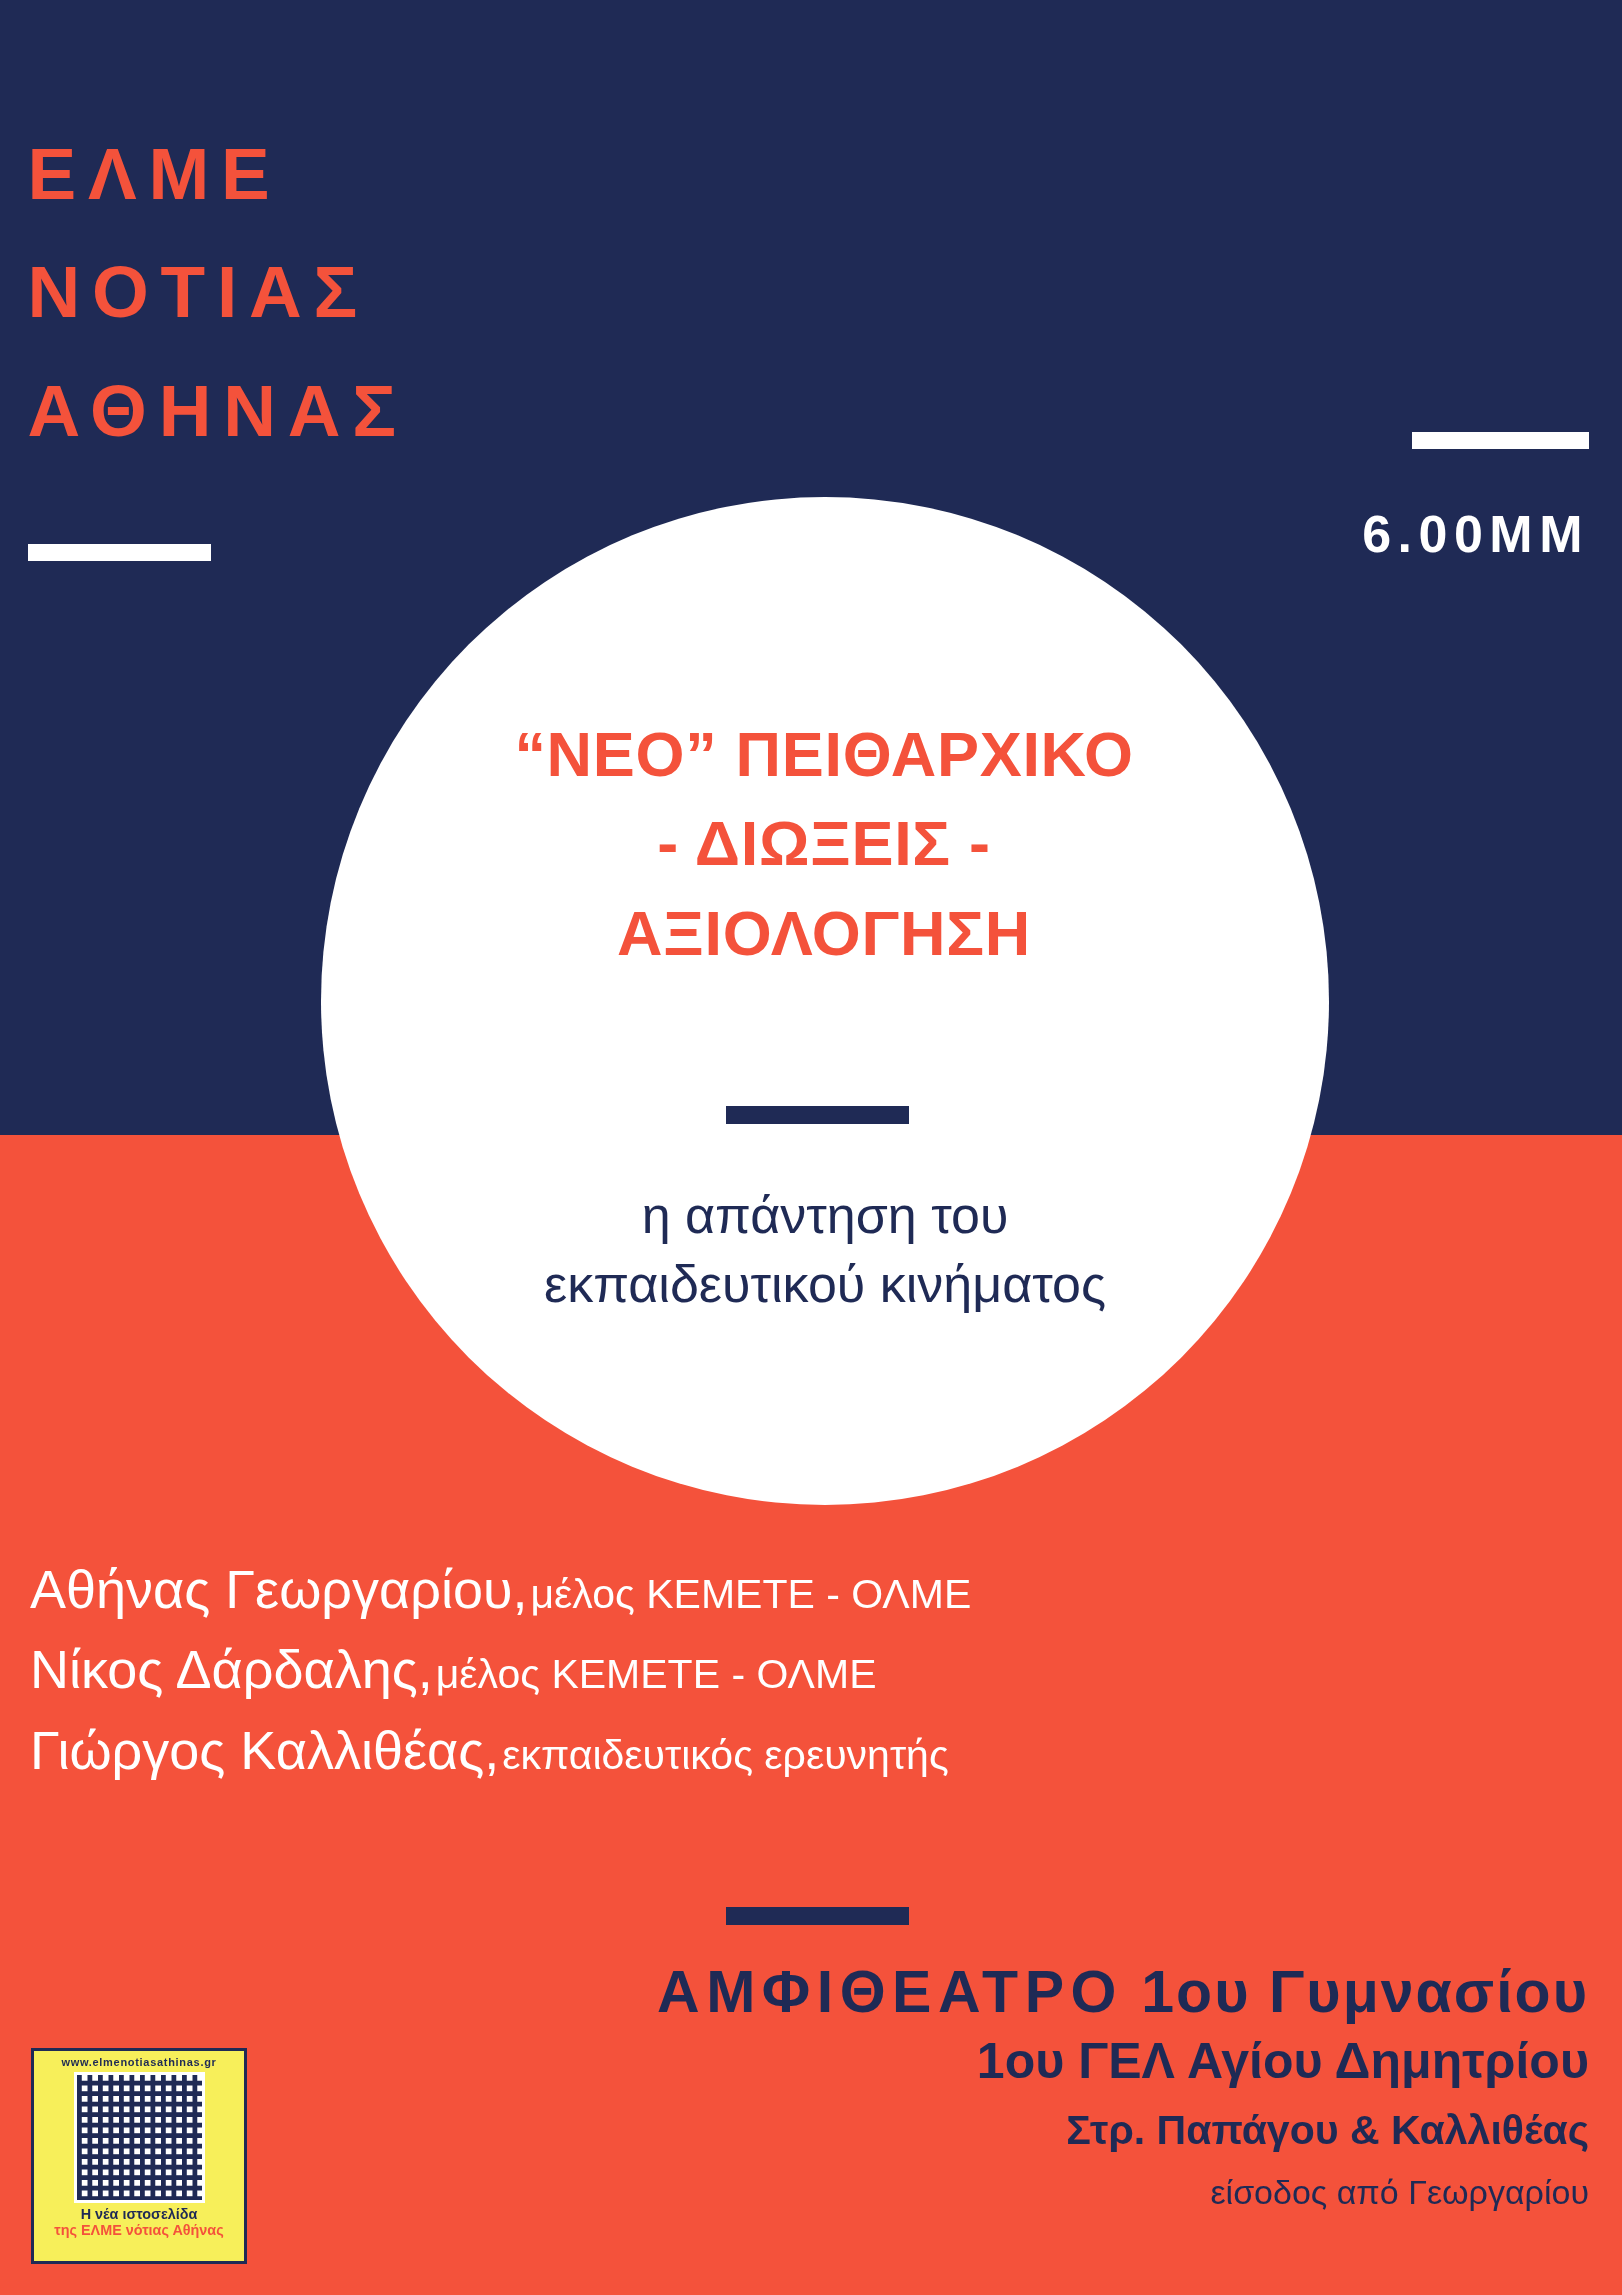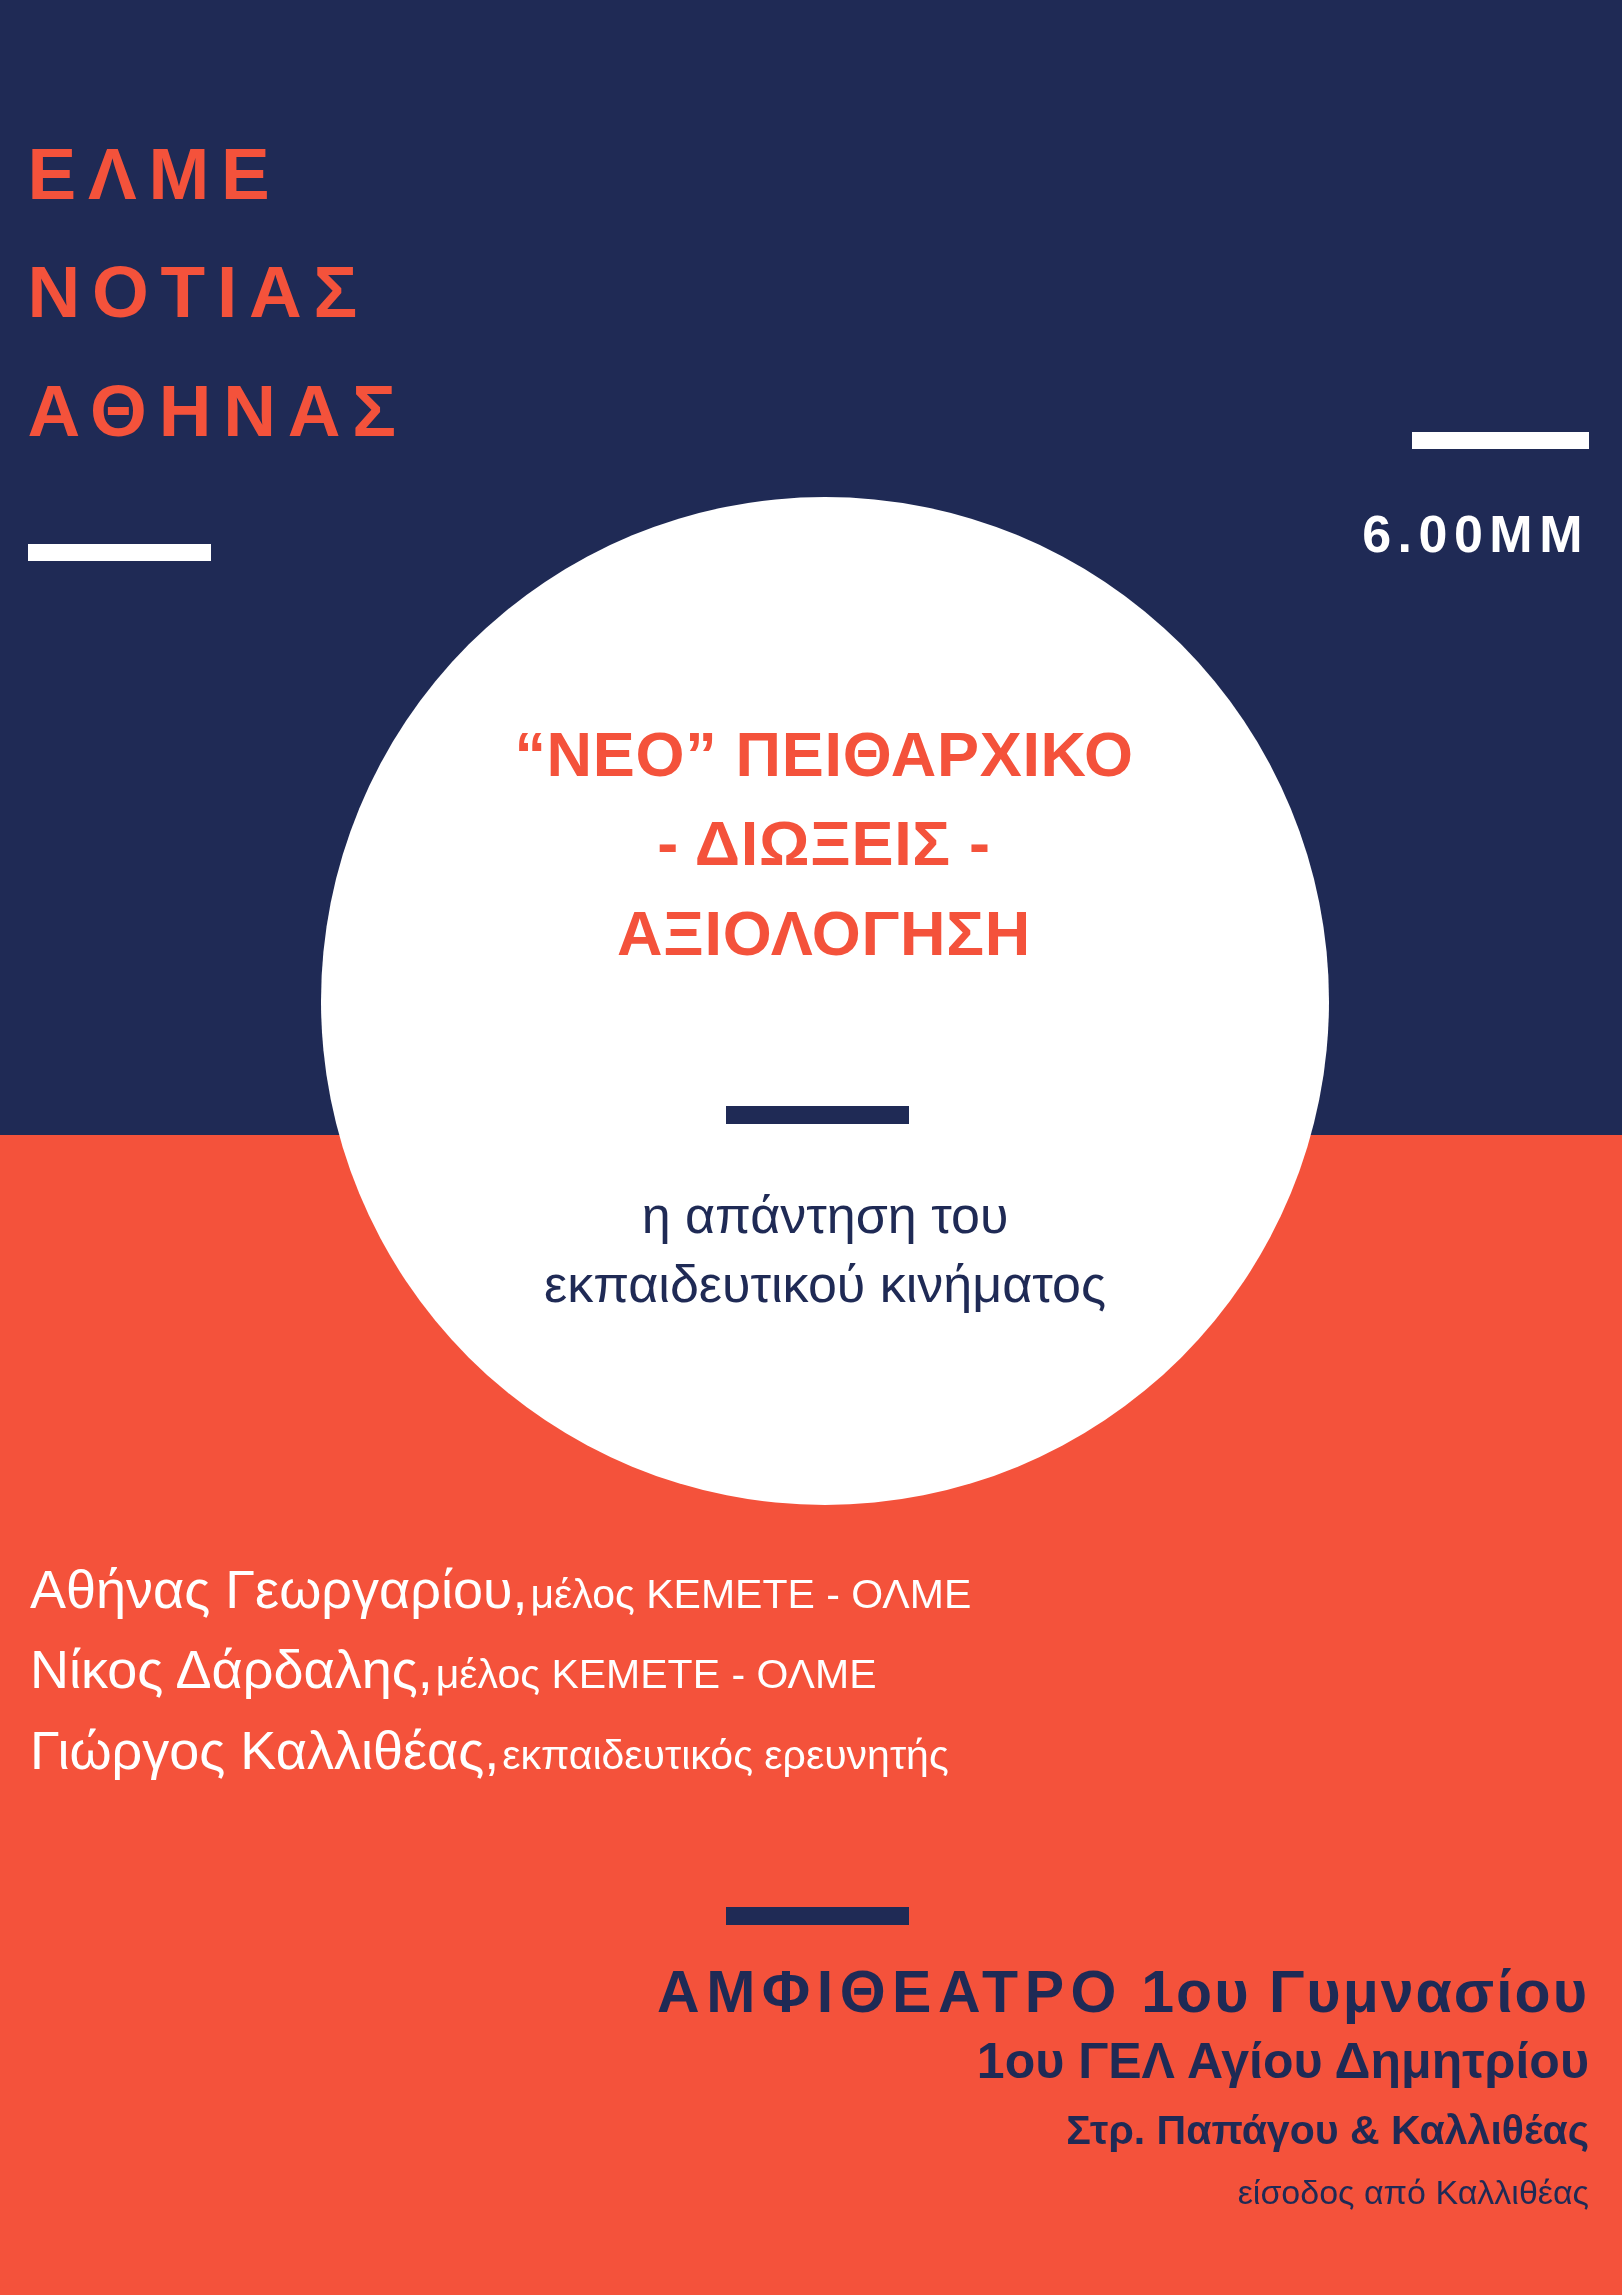--- a/index.html
+++ b/index.html
@@ -280,18 +280,24 @@
 
   <div class="lower-rule"></div>
 
   <div class="venue">
     <div class="v1">
       <span class="thin">ΑΜΦΙΘΕΑΤΡΟ</span>
       <span>1ου Γυμνασίου</span>
     </div>
     <div class="v2">1ου ΓΕΛ Αγίου Δημητρίου</div>
     <div class="v3">Στρ. Παπάγου &amp; Καλλιθέας</div>
-    <div class="v4">είσοδος από Καλλιθέας</div>
-  </div>
-
+    <div class="v4">είσοδος από Γεωργαρίου</div>
+  </div>
+
+  <div class="qr-card">
+    <div class="qr-url">www.elmenotiasathinas.gr</div>
+    <div class="qr-code"></div>
+    <div class="qr-cap1">Η νέα ιστοσελίδα</div>
+    <div class="qr-cap2">της ΕΛΜΕ νότιας Αθήνας</div>
+  </div>
 
 </div>
 
 
 </body></html>

